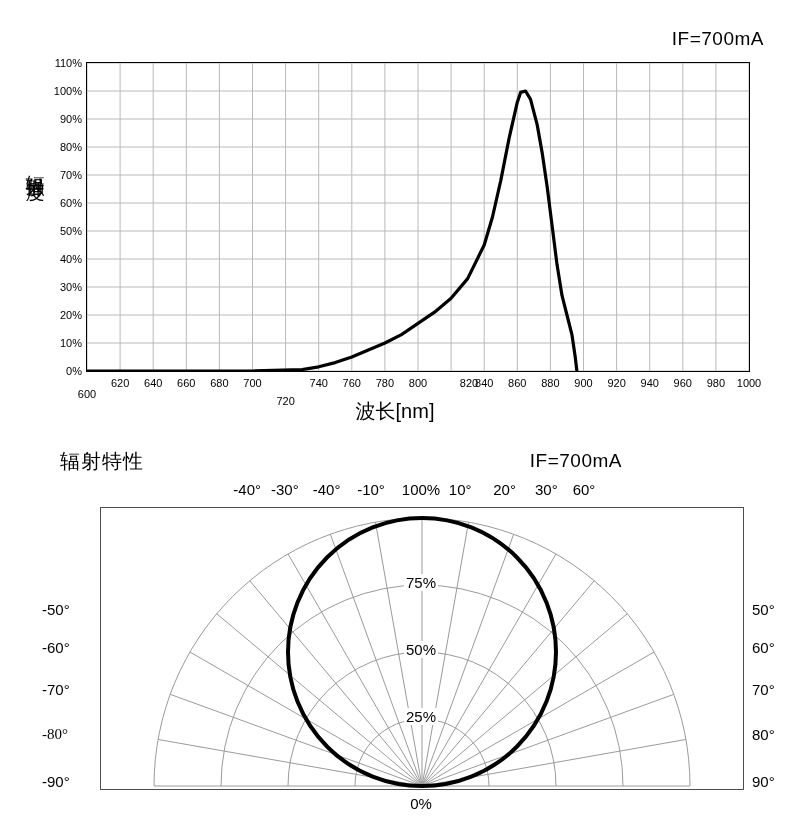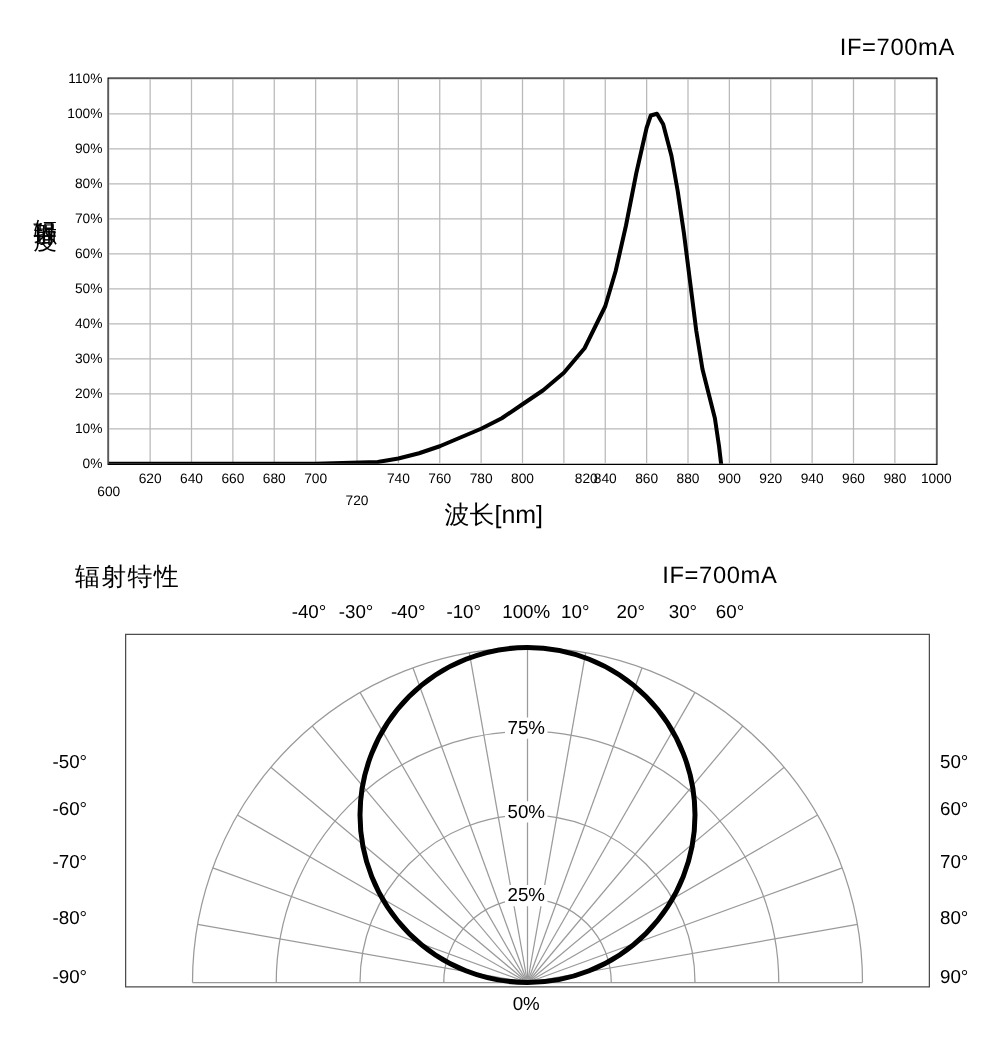--- a/index.html
+++ b/index.html
@@ -256,21 +256,21 @@
       <div class="polar-label" style="left: 259.01px; top: 51px;">-30°</div>
       <div class="polar-label" style="left: 300.714px; top: 51px;">-40°</div>
       <div class="polar-label" style="left: 345.16px; top: 51px;">-10°</div>
       <div class="polar-label" style="left: 436.84px; top: 51px;">10°</div>
       <div class="polar-label" style="left: 481.286px; top: 51px;">20°</div>
       <div class="polar-label" style="left: 522.99px; top: 51px;">30°</div>
       <div class="polar-label" style="left: 560.683px; top: 51px;">60°</div>
       <div class="polar-label" style="left: 30px; top: 170.733px;">-50°</div>
       <div class="polar-label" style="left: 30px; top: 209px;">-60°</div>
       <div class="polar-label" style="left: 30px; top: 251.339px;">-70°</div>
-      <div class="polar-label" style="left: 30px; top: 296.462px;">-80°</div>
+      <div class="polar-label" style="left: 30px; top: 296.462px; font-family: Liberation Serif, serif;">-80°</div>
       <div class="polar-label" style="left: 30px; top: 343px; text-align: right;">-90°</div>
       <div class="polar-label" style="left: 740px; top: 170.733px;">50°</div>
       <div class="polar-label" style="left: 740px; top: 209px;">60°</div>
       <div class="polar-label" style="left: 740px; top: 251.339px;">70°</div>
       <div class="polar-label" style="left: 740px; top: 296.462px;">80°</div>
       <div class="polar-label" style="left: 740px; top: 343px;">90°</div>
     </div>
   <div id="polar-radius-labels">
       <div class="pct-label" style="left: 409px; top: 365px;">0%</div>
       <div class="pct-label" style="left: 409px; top: 278px;">25%</div>

